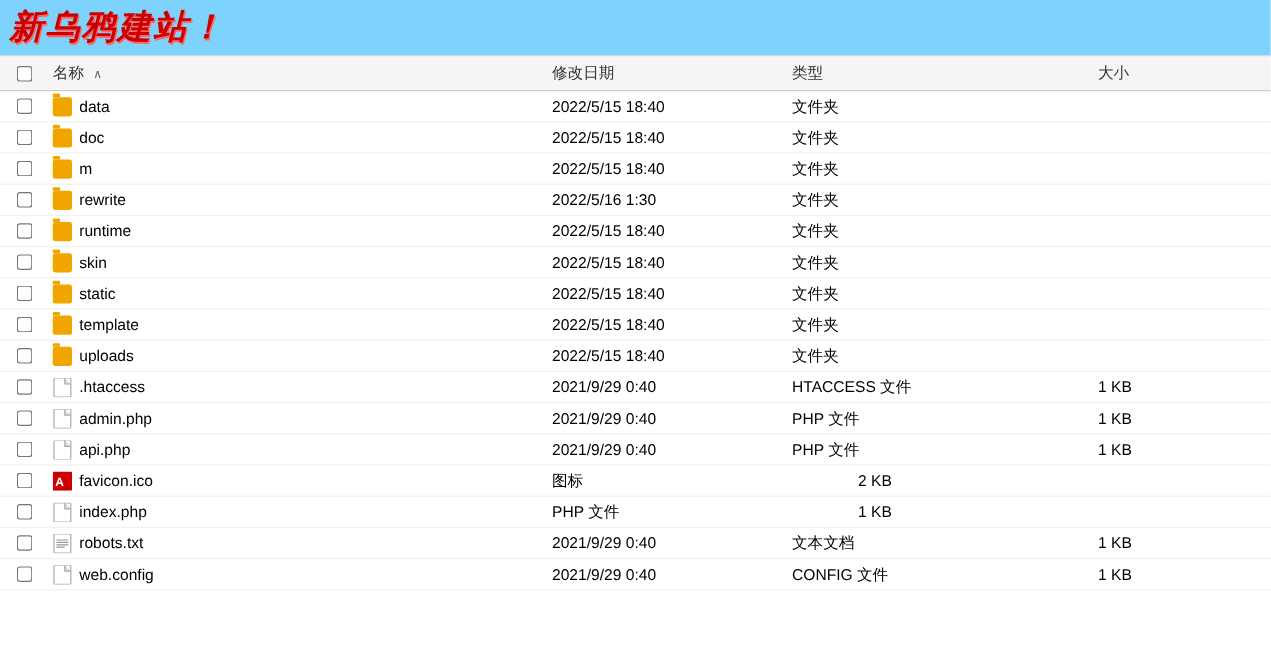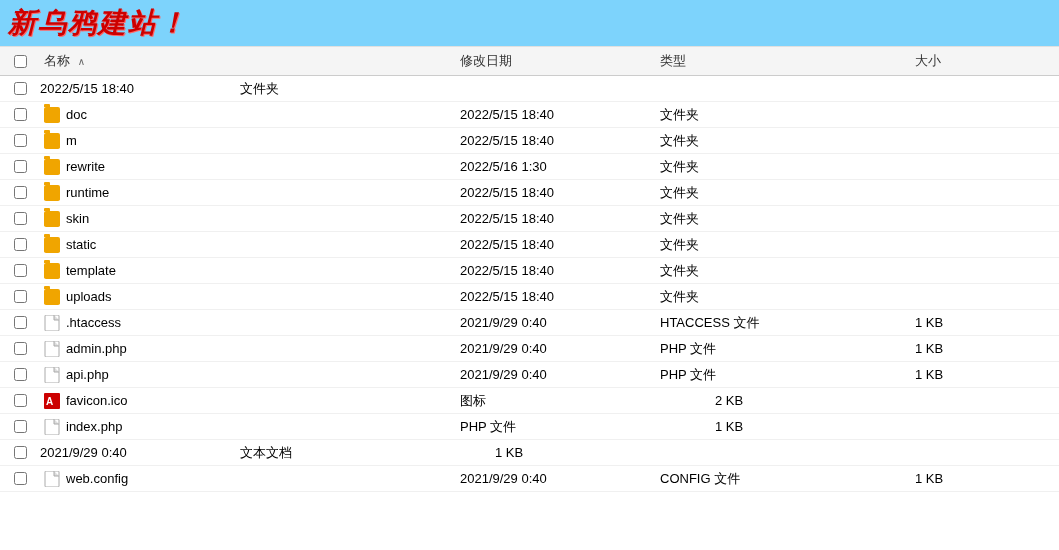--- a/index.html
+++ b/index.html
@@ -173,20 +173,27 @@
     <div class="col-size header-cell">
       <span>大小</span>
     </div>
   </div>
 
   <div id="file-list">
       <div class="file-row">
         <div class="col-check">
           <input type="checkbox" style="">
         </div>
+        <div class="col-name name-cell">
+          <span class="file-icon folder-icon"><svg width="16" height="16" viewBox="0 0 16 16">
+      <rect x="0" y="4" width="16" height="11" rx="1" fill="#f0a500"></rect>
+      <rect x="0" y="2" width="6" height="4" rx="1" fill="#f0a500"></rect>
+    </svg></span>
+          <span class="name-text">data</span>
+        </div>
         <div class="col-date">2022/5/15 18:40</div>
         <div class="col-type">文件夹</div>
         <div class="col-size"></div>
       </div>
       <div class="file-row">
         <div class="col-check">
           <input type="checkbox" style="">
         </div>
         <div class="col-name name-cell">
           <span class="file-icon folder-icon"><svg width="16" height="16" viewBox="0 0 16 16">
@@ -374,20 +381,30 @@
     </svg></span>
           <span class="name-text">index.php</span>
         </div>
         <div class="col-type">PHP 文件</div>
         <div class="col-size">1 KB</div>
       </div>
       <div class="file-row">
         <div class="col-check">
           <input type="checkbox" style="">
         </div>
+        <div class="col-name name-cell">
+          <span class="file-icon"><svg width="16" height="16" viewBox="0 0 16 16">
+      <rect x="1" y="0" width="14" height="16" rx="1" fill="white" stroke="#aaa" stroke-width="1"></rect>
+      <line x1="3" y1="5" x2="13" y2="5" stroke="#999" stroke-width="1"></line>
+      <line x1="3" y1="7" x2="13" y2="7" stroke="#999" stroke-width="1"></line>
+      <line x1="3" y1="9" x2="13" y2="9" stroke="#999" stroke-width="1"></line>
+      <line x1="3" y1="11" x2="10" y2="11" stroke="#999" stroke-width="1"></line>
+    </svg></span>
+          <span class="name-text">robots.txt</span>
+        </div>
         <div class="col-date">2021/9/29 0:40</div>
         <div class="col-type">文本文档</div>
         <div class="col-size">1 KB</div>
       </div>
       <div class="file-row">
         <div class="col-check">
           <input type="checkbox" style="">
         </div>
         <div class="col-name name-cell">
           <span class="file-icon"><svg width="16" height="16" viewBox="0 0 16 16">

